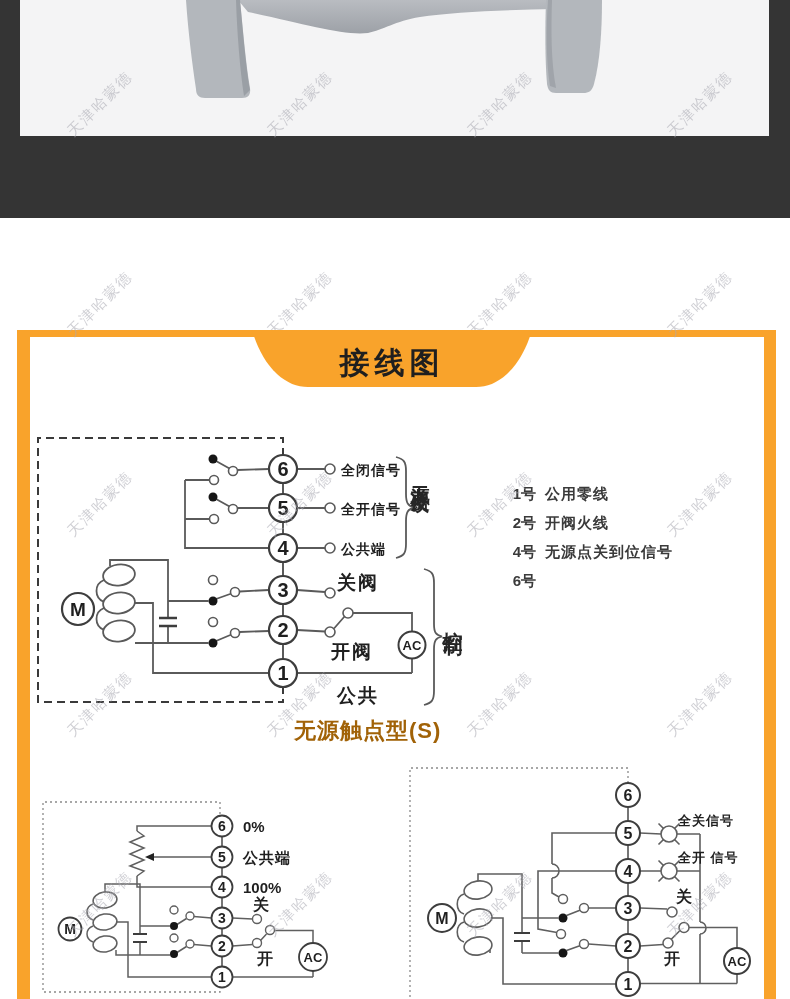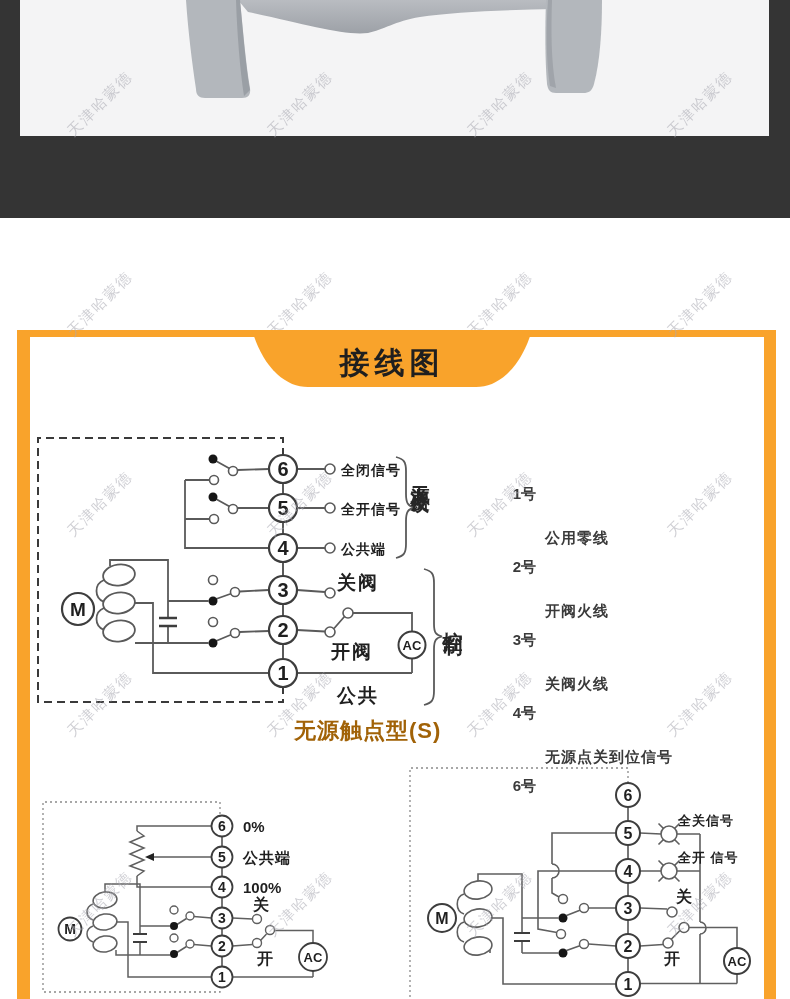--- a/index.html
+++ b/index.html
@@ -12,21 +12,21 @@
          border-top:7px solid #F9A32B;border-left:13px solid #F9A32B;border-right:12px solid #F9A32B;
          z-index:2;}
   .diagrams{position:absolute;left:0;top:330px;z-index:3;}
   .banner{position:absolute;left:245px;top:328px;z-index:6;}
   .wm{position:absolute;font-size:15px;color:#a9a9b2;opacity:.55;letter-spacing:2px;white-space:nowrap;
       transform:translate(-50%,-50%) rotate(-45deg);pointer-events:none;z-index:5;}
   .legend{position:absolute;left:500px;top:479px;z-index:4;color:#3a3a3a;font-weight:bold;
           font-size:15px;line-height:29px;}
   .legend .row{display:flex;}
   .legend .num{width:36px;text-align:right;}
-  .legend .desc{margin-left:9px;letter-spacing:1px;margin-top:44px;}
+  .legend .desc{margin-left:9px;letter-spacing:1px;}
   .caption{position:absolute;left:294px;top:716px;font-size:22px;font-weight:bold;color:#a16207;
            letter-spacing:1px;z-index:4;}
   .vtext{position:absolute;writing-mode:vertical-rl;text-orientation:upright;font-weight:bold;
          color:#262626;z-index:4;}
   #fb-label{left:407px;top:470px;font-size:19px;letter-spacing:3px;}
   #ctrl-label{left:440px;top:616px;font-size:20px;letter-spacing:4px;}
   svg text{font-family:"Liberation Sans","DejaVu Sans",sans-serif;font-weight:bold;fill:#1f1f1f;}
 </style>
 </head>
 <body>
@@ -264,24 +264,20 @@
   </svg>
 
   <div class="legend">
     <div class="row">
         <span class="num">1号</span>
         <span class="desc">公用零线</span>
       </div>
     <div class="row">
         <span class="num">2号</span>
         <span class="desc">开阀火线</span>
-      </div>
-    <div class="row">
-        <span class="num">3号</span>
-        <span class="desc">关阀火线</span>
       </div>
     <div class="row">
         <span class="num">4号</span>
         <span class="desc">无源点关到位信号</span>
       </div>
     <div class="row">
         <span class="num">6号</span>
       </div>
   </div>
 

